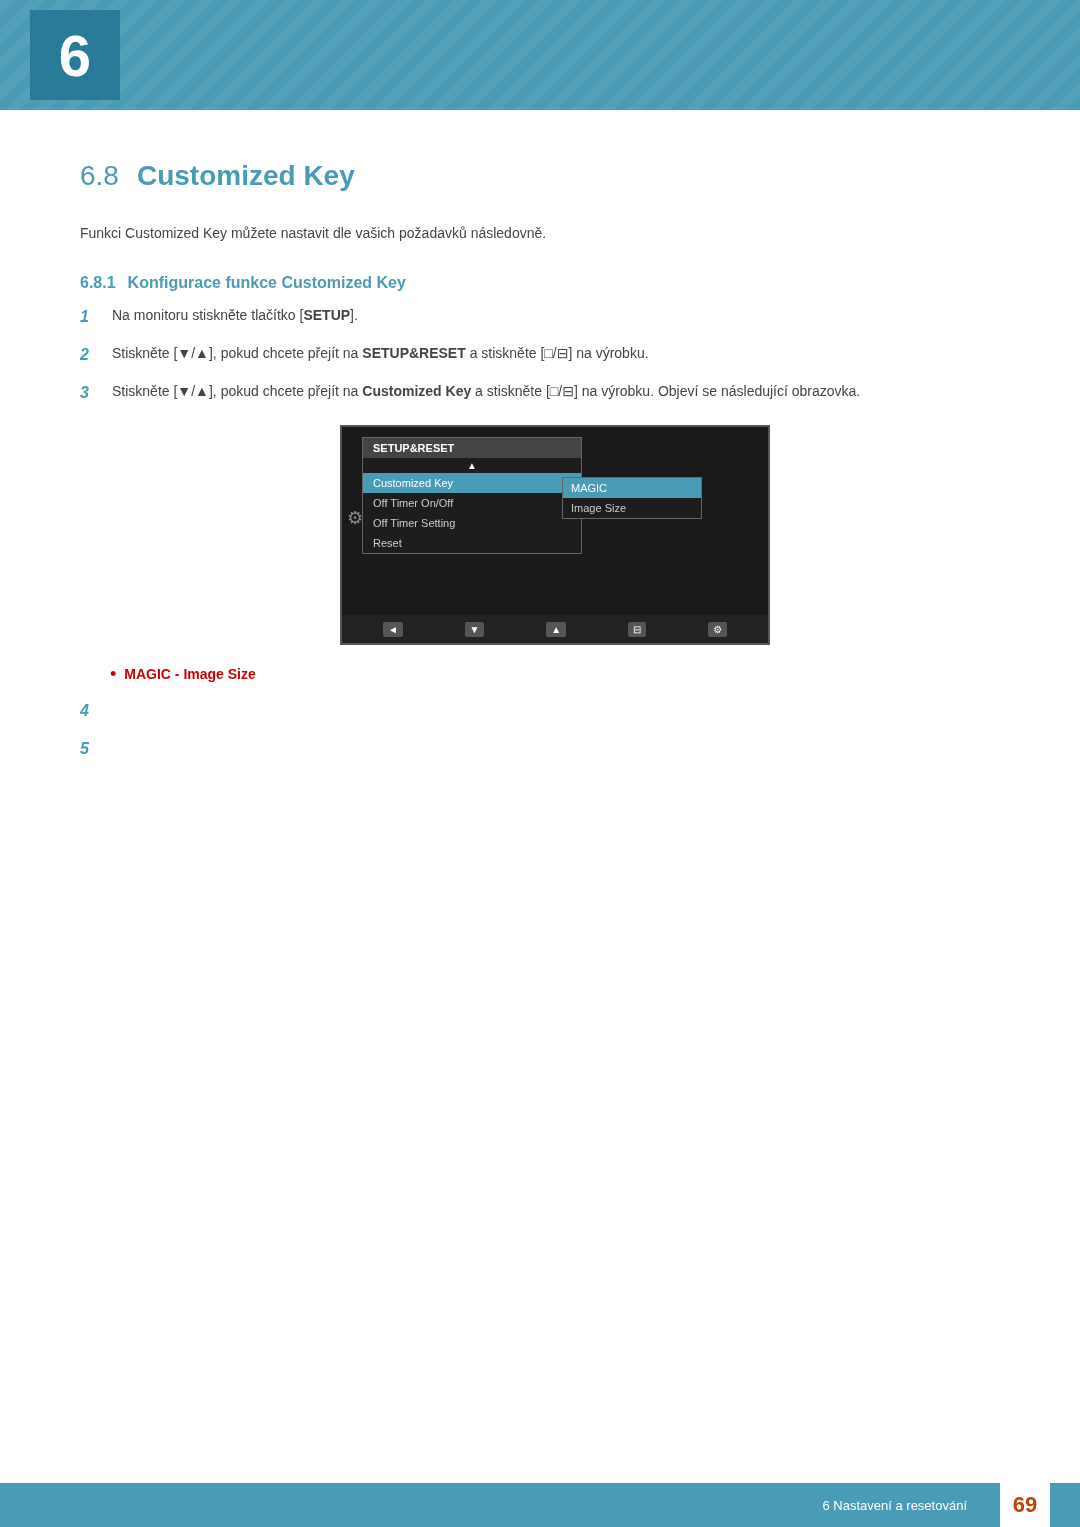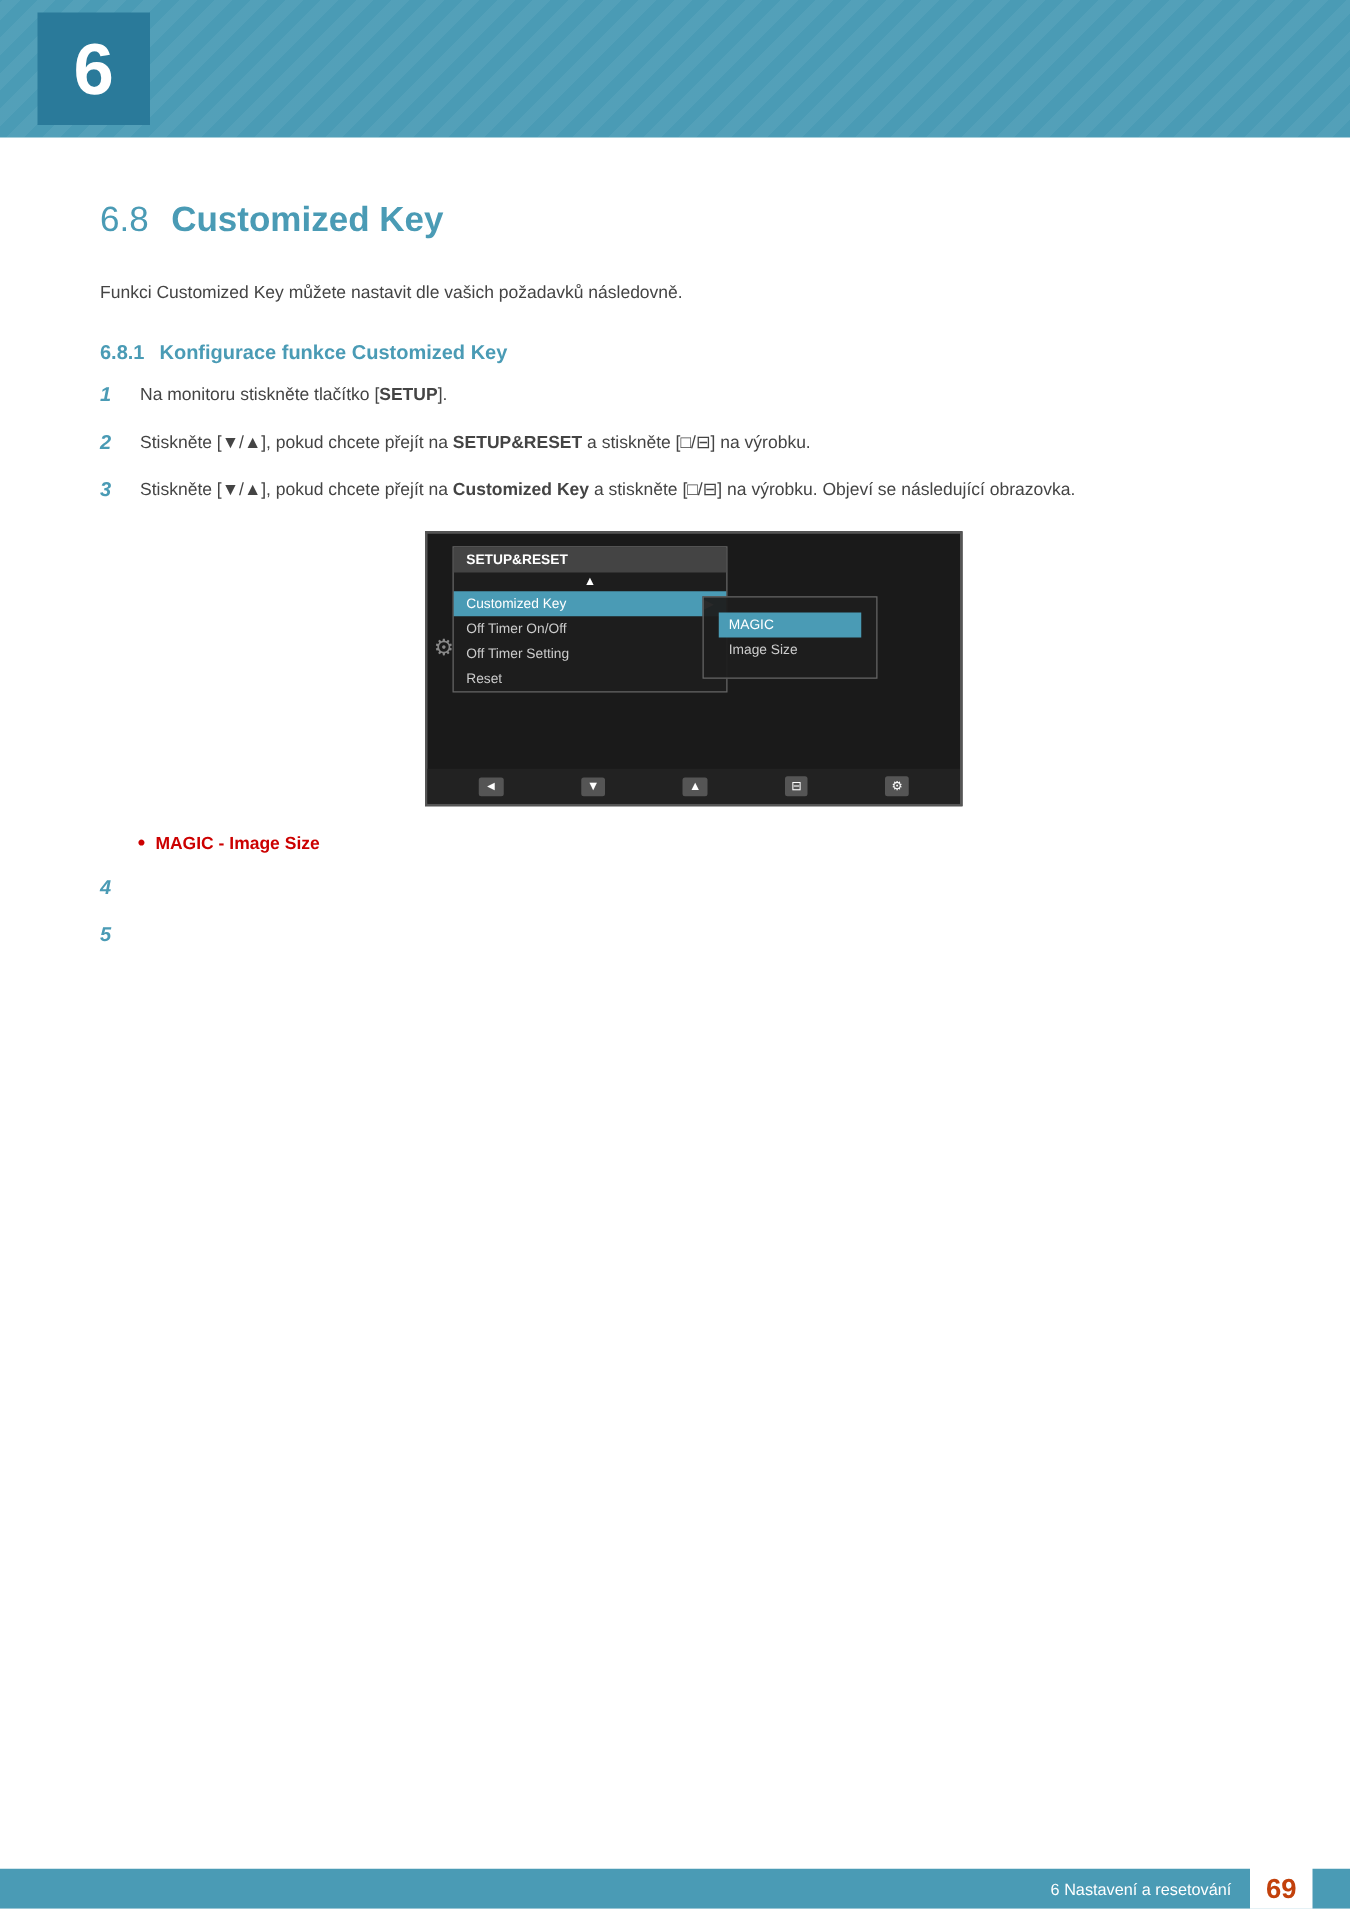--- a/index.html
+++ b/index.html
@@ -194,21 +194,21 @@
     }
 
     
     .submenu-panel {
       position: absolute;
       top: 50px;
       left: 220px;
       background: rgba(30,30,30,0.95);
       border: 1px solid #666;
       width: 140px;
-      padding: 12px;
+      padding: 0;
     }
     .submenu-item {
       padding: 4px 8px;
       font-size: 11px;
       color: #ccc;
     }
     .submenu-item.selected {
       background: #4a9bb5;
       color: white;
     }
@@ -267,27 +267,27 @@
       color: #cc0000;
       font-weight: bold;
     }
 
     
     .page-footer {
       position: absolute;
       bottom: 0;
       left: 0;
       right: 0;
-      height: 32px;
+      height: 44px;
       background: #4a9bb5;
       display: flex;
       align-items: center;
       justify-content: flex-end;
       padding-right: 30px;
-      gap: 15px;
+      gap: 33px;
     }
     .footer-text {
       color: white;
       font-size: 13px;
     }
     .footer-page-number {
       background: white;
       color: #c2410c;
       font-size: 22px;
       font-weight: bold;

